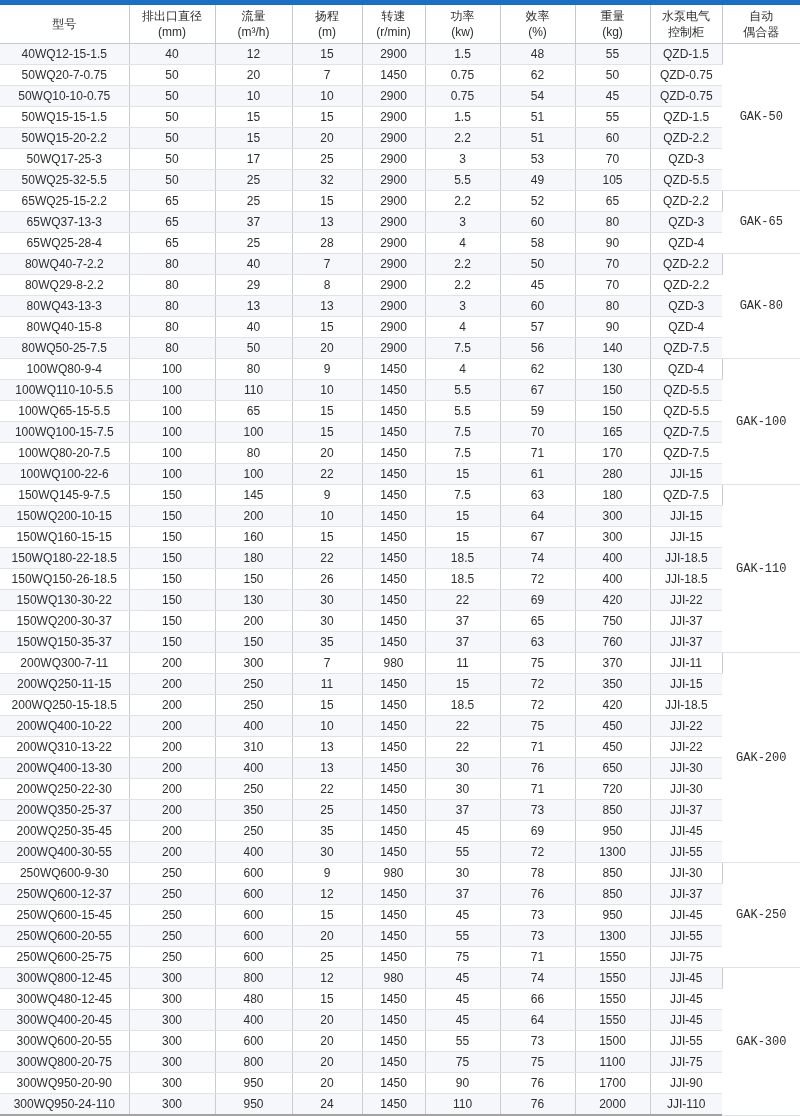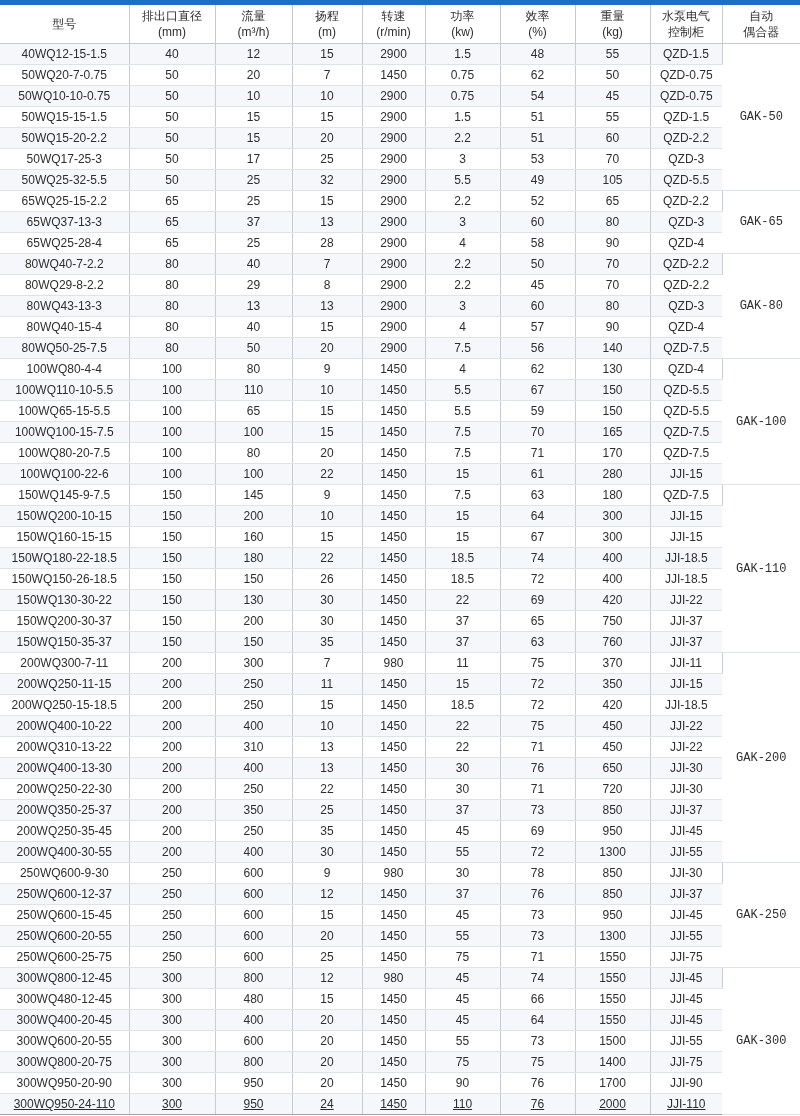--- a/index.html
+++ b/index.html
@@ -51,21 +51,21 @@
     overflow: hidden;
   }
   .spec-table td:last-child { border-right: none; }
   .spec-table tbody tr:nth-child(odd) td { background: #f5f7fa; }
   .spec-table tbody tr:nth-child(even) td { background: #ffffff; }
   .spec-table tbody td.group-cell {
     background: #ffffff !important;
     border-bottom: 1px solid #dfe2e6;
     font-family: Liberation Mono, monospace;
   }
-  .spec-table tbody tr:last-child td { border-bottom: 1px solid #a3a3a3; text-decoration: underline; }
+  .spec-table tbody tr:last-child td { border-bottom: 3px solid #a3a3a3; }
   .h-label, .h-unit { display: block; }
 </style>
 </head>
 <body>
 
 <div class="top-bar"></div>
 
 <table class="spec-table">
   <colgroup>
     <col style="width:129px">
@@ -263,21 +263,21 @@
         <td>80</td>
         <td>13</td>
         <td>13</td>
         <td>2900</td>
         <td>3</td>
         <td>60</td>
         <td>80</td>
         <td>QZD-3</td>
       </tr>
       <tr>
-        <td>80WQ40-15-4</td>
+        <td>80WQ40-15-8</td>
         <td>80</td>
         <td>40</td>
         <td>15</td>
         <td>2900</td>
         <td>4</td>
         <td>57</td>
         <td>90</td>
         <td>QZD-4</td>
       </tr>
       <tr>
@@ -285,21 +285,21 @@
         <td>80</td>
         <td>50</td>
         <td>20</td>
         <td>2900</td>
         <td>7.5</td>
         <td>56</td>
         <td>140</td>
         <td>QZD-7.5</td>
       </tr>
       <tr>
-        <td>100WQ80-4-4</td>
+        <td>100WQ80-9-4</td>
         <td>100</td>
         <td>80</td>
         <td>9</td>
         <td>1450</td>
         <td>4</td>
         <td>62</td>
         <td>130</td>
         <td>QZD-4</td>
         <td class="group-cell" rowspan="6">GAK-100</td>
       </tr>
@@ -660,21 +660,21 @@
         <td>JJI-55</td>
       </tr>
       <tr>
         <td>300WQ800-20-75</td>
         <td>300</td>
         <td>800</td>
         <td>20</td>
         <td>1450</td>
         <td>75</td>
         <td>75</td>
-        <td>1400</td>
+        <td>1100</td>
         <td>JJI-75</td>
       </tr>
       <tr>
         <td>300WQ950-20-90</td>
         <td>300</td>
         <td>950</td>
         <td>20</td>
         <td>1450</td>
         <td>90</td>
         <td>76</td>

